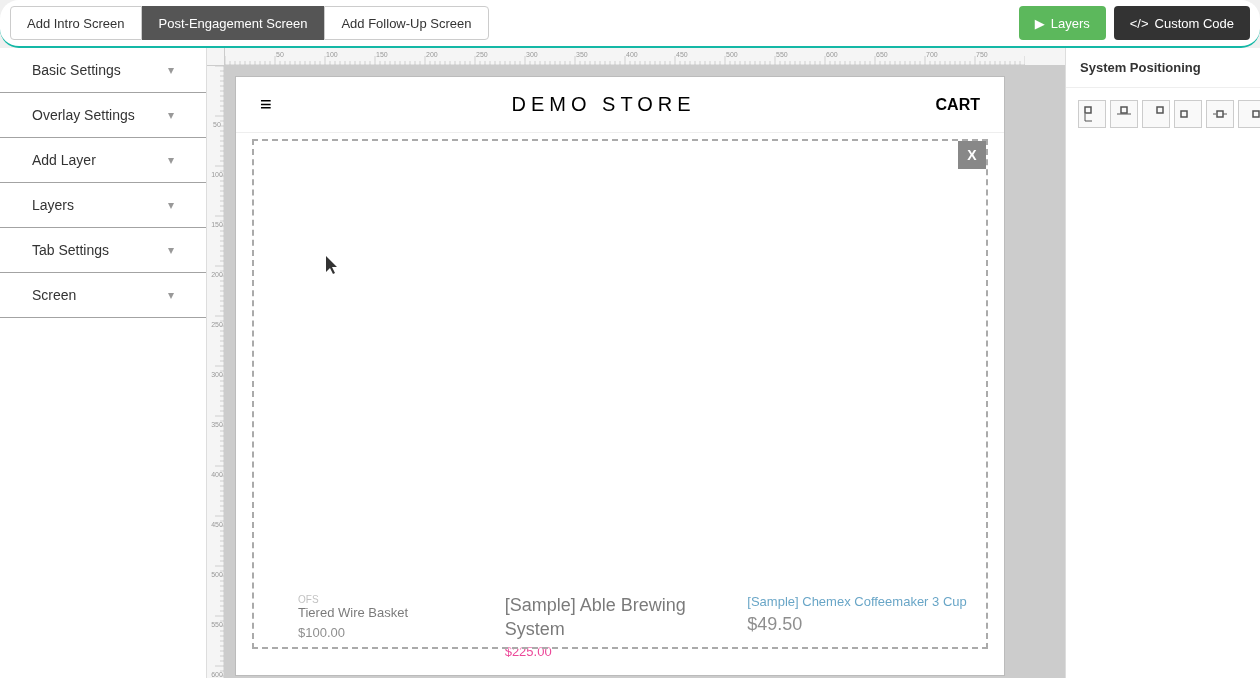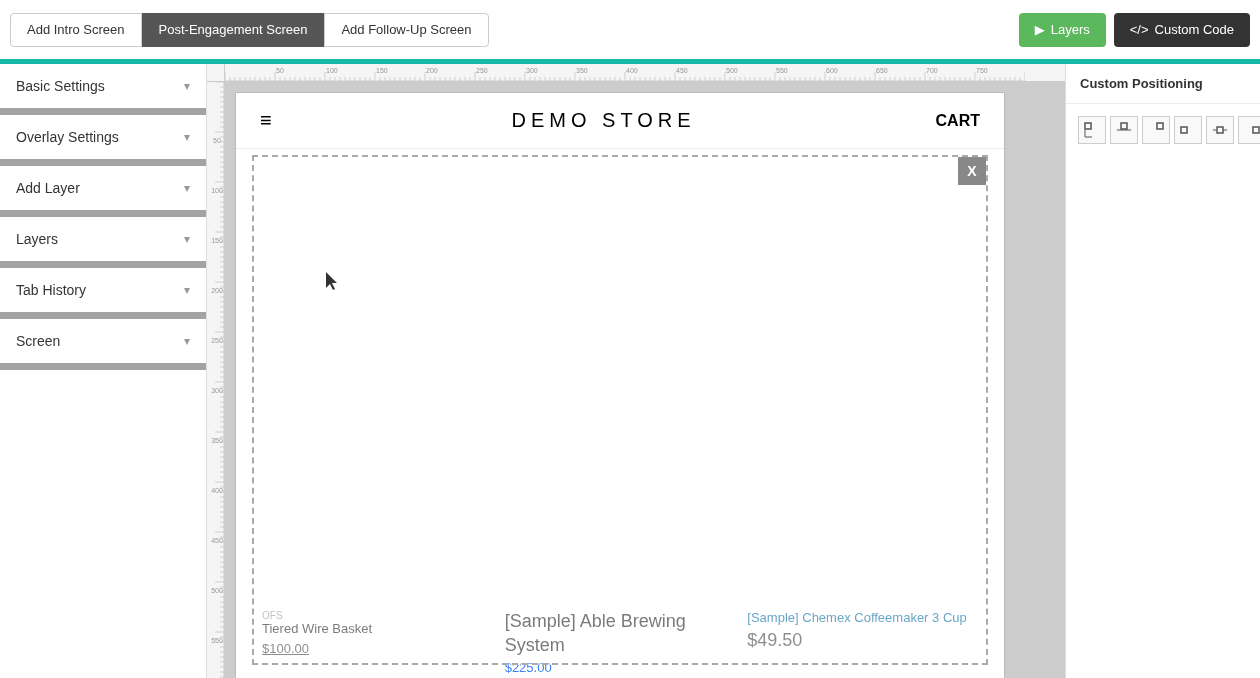--- a/index.html
+++ b/index.html
@@ -3,25 +3,26 @@
   <meta charset="utf-8">
   <style>
     * { box-sizing: border-box; margin: 0; padding: 0; }
     body { font-family: Arial, sans-serif; background: #f0f0f0; width: 1260px; height: 678px; overflow: hidden; display: flex; flex-direction: column; }
 
     
     .top-bar {
       display: flex;
       align-items: center;
       background: #fff;
-      border-bottom: 5px solid #14b8a6;
+      border-bottom: 2px solid #14b8a6;
       padding: 6px 10px;
       gap: 0;
-      height: 64px;
+      height: 48px;
       flex-shrink: 0;
+      border-radius: 19px;
     }
     .tab-btn {
       padding: 6px 16px;
       border: 1px solid #ccc;
       background: #fff;
       cursor: pointer;
       font-size: 13px;
       color: #333;
       height: 34px;
     }
@@ -80,22 +81,22 @@
       background: #fff;
       border-right: 1px solid #ddd;
       flex-shrink: 0;
       display: flex;
       flex-direction: column;
     }
     .sidebar-item {
       display: flex;
       align-items: center;
       justify-content: space-between;
-      padding: 14px 16px;
-      border-bottom: 7px solid #a3a3a3;
+      padding: 14px 32px;
+      border-bottom: 1px solid #a3a3a3;
       cursor: pointer;
       font-size: 14px;
       color: #333;
     }
     .chevron-icon { font-size: 12px; color: #999; }
 
     
     .canvas-area {
       flex: 1;
       display: flex;
@@ -174,21 +175,21 @@
     </div>
     <div class="sidebar-item">
       <span>Add Layer</span>
       <span class="chevron-icon">▾</span>
     </div>
     <div class="sidebar-item">
       <span>Layers</span>
       <span class="chevron-icon">▾</span>
     </div>
     <div class="sidebar-item">
-      <span>Tab History</span>
+      <span>Tab Settings</span>
       <span class="chevron-icon">▾</span>
     </div>
     <div class="sidebar-item">
       <span>Screen</span>
       <span class="chevron-icon">▾</span>
     </div>
   </div>
 
   <div class="canvas-area">
 
@@ -558,44 +559,44 @@
             <div style="position:absolute; top:0; right:0; background:#888; color:#fff; width:28px; height:28px; display:flex; align-items:center; justify-content:center; cursor:pointer; font-size:14px; font-weight:bold;">X</div>
 
             <div style="position:absolute; top:115px; left:72px;">
               <svg width="14" height="18" viewBox="0 0 14 18">
                 <polygon points="0,0 0,16 4,12 7,18 9,17 6,11 11,11" fill="#333"></polygon>
               </svg>
             </div>
           </div>
 
           <div style="position:absolute; bottom:0; left:0; right:0; display:grid; grid-template-columns:repeat(3,1fr); padding:10px 20px;">
-            <div style="padding:6px;">
+            <div style="padding:6px;margin-left:36px;">
               <div style="font-size:10px; color:#999;">OFS</div>
               <div style="font-size:13px; color:#222; line-height:1.3; margin-bottom:3px;">Tiered Wire Basket</div>
-              <div style="font-size:13px; color:#444;text-decoration:underline;">$100.00</div>
+              <div style="font-size:13px; color:#444;">$100.00</div>
             </div>
             <div style="padding:6px;">
               <div style="font-size:10px; color:#999;"></div>
               <div style="font-size:18px; color:#222; line-height:1.3; margin-bottom:3px;">[Sample] Able Brewing System</div>
-              <div style="font-size:13px; color:#3b82f6;">$225.00</div>
+              <div style="font-size:13px; color:#ec4899;">$225.00</div>
             </div>
             <div style="padding:6px;">
               <div style="font-size:10px; color:#999;"></div>
               <div style="font-size:13px; color:#0369a1; line-height:1.3; margin-bottom:3px;">[Sample] Chemex Coffeemaker 3 Cup</div>
               <div style="font-size:18px; color:#444;">$49.50</div>
             </div>
           </div>
 
         </div>
       </div>
     </div>
   </div>
 
   <div class="right-panel">
-    <div class="panel-header">Custom Positioning</div>
+    <div class="panel-header">System Positioning</div>
     <div class="positioning-grid">
 
       <button class="pos-btn" title="Top Left">
         <svg width="16" height="16" viewBox="0 0 16 16">
             <rect x="1" y="1" width="6" height="6" fill="none" stroke="#555" stroke-width="1.5"></rect>
             <line x1="1" y1="8" x2="1" y2="15" stroke="#555" stroke-width="1"></line>
             <line x1="1" y1="15" x2="8" y2="15" stroke="#555" stroke-width="1"></line>
           </svg>
       </button>
       <button class="pos-btn" title="Top Center">

